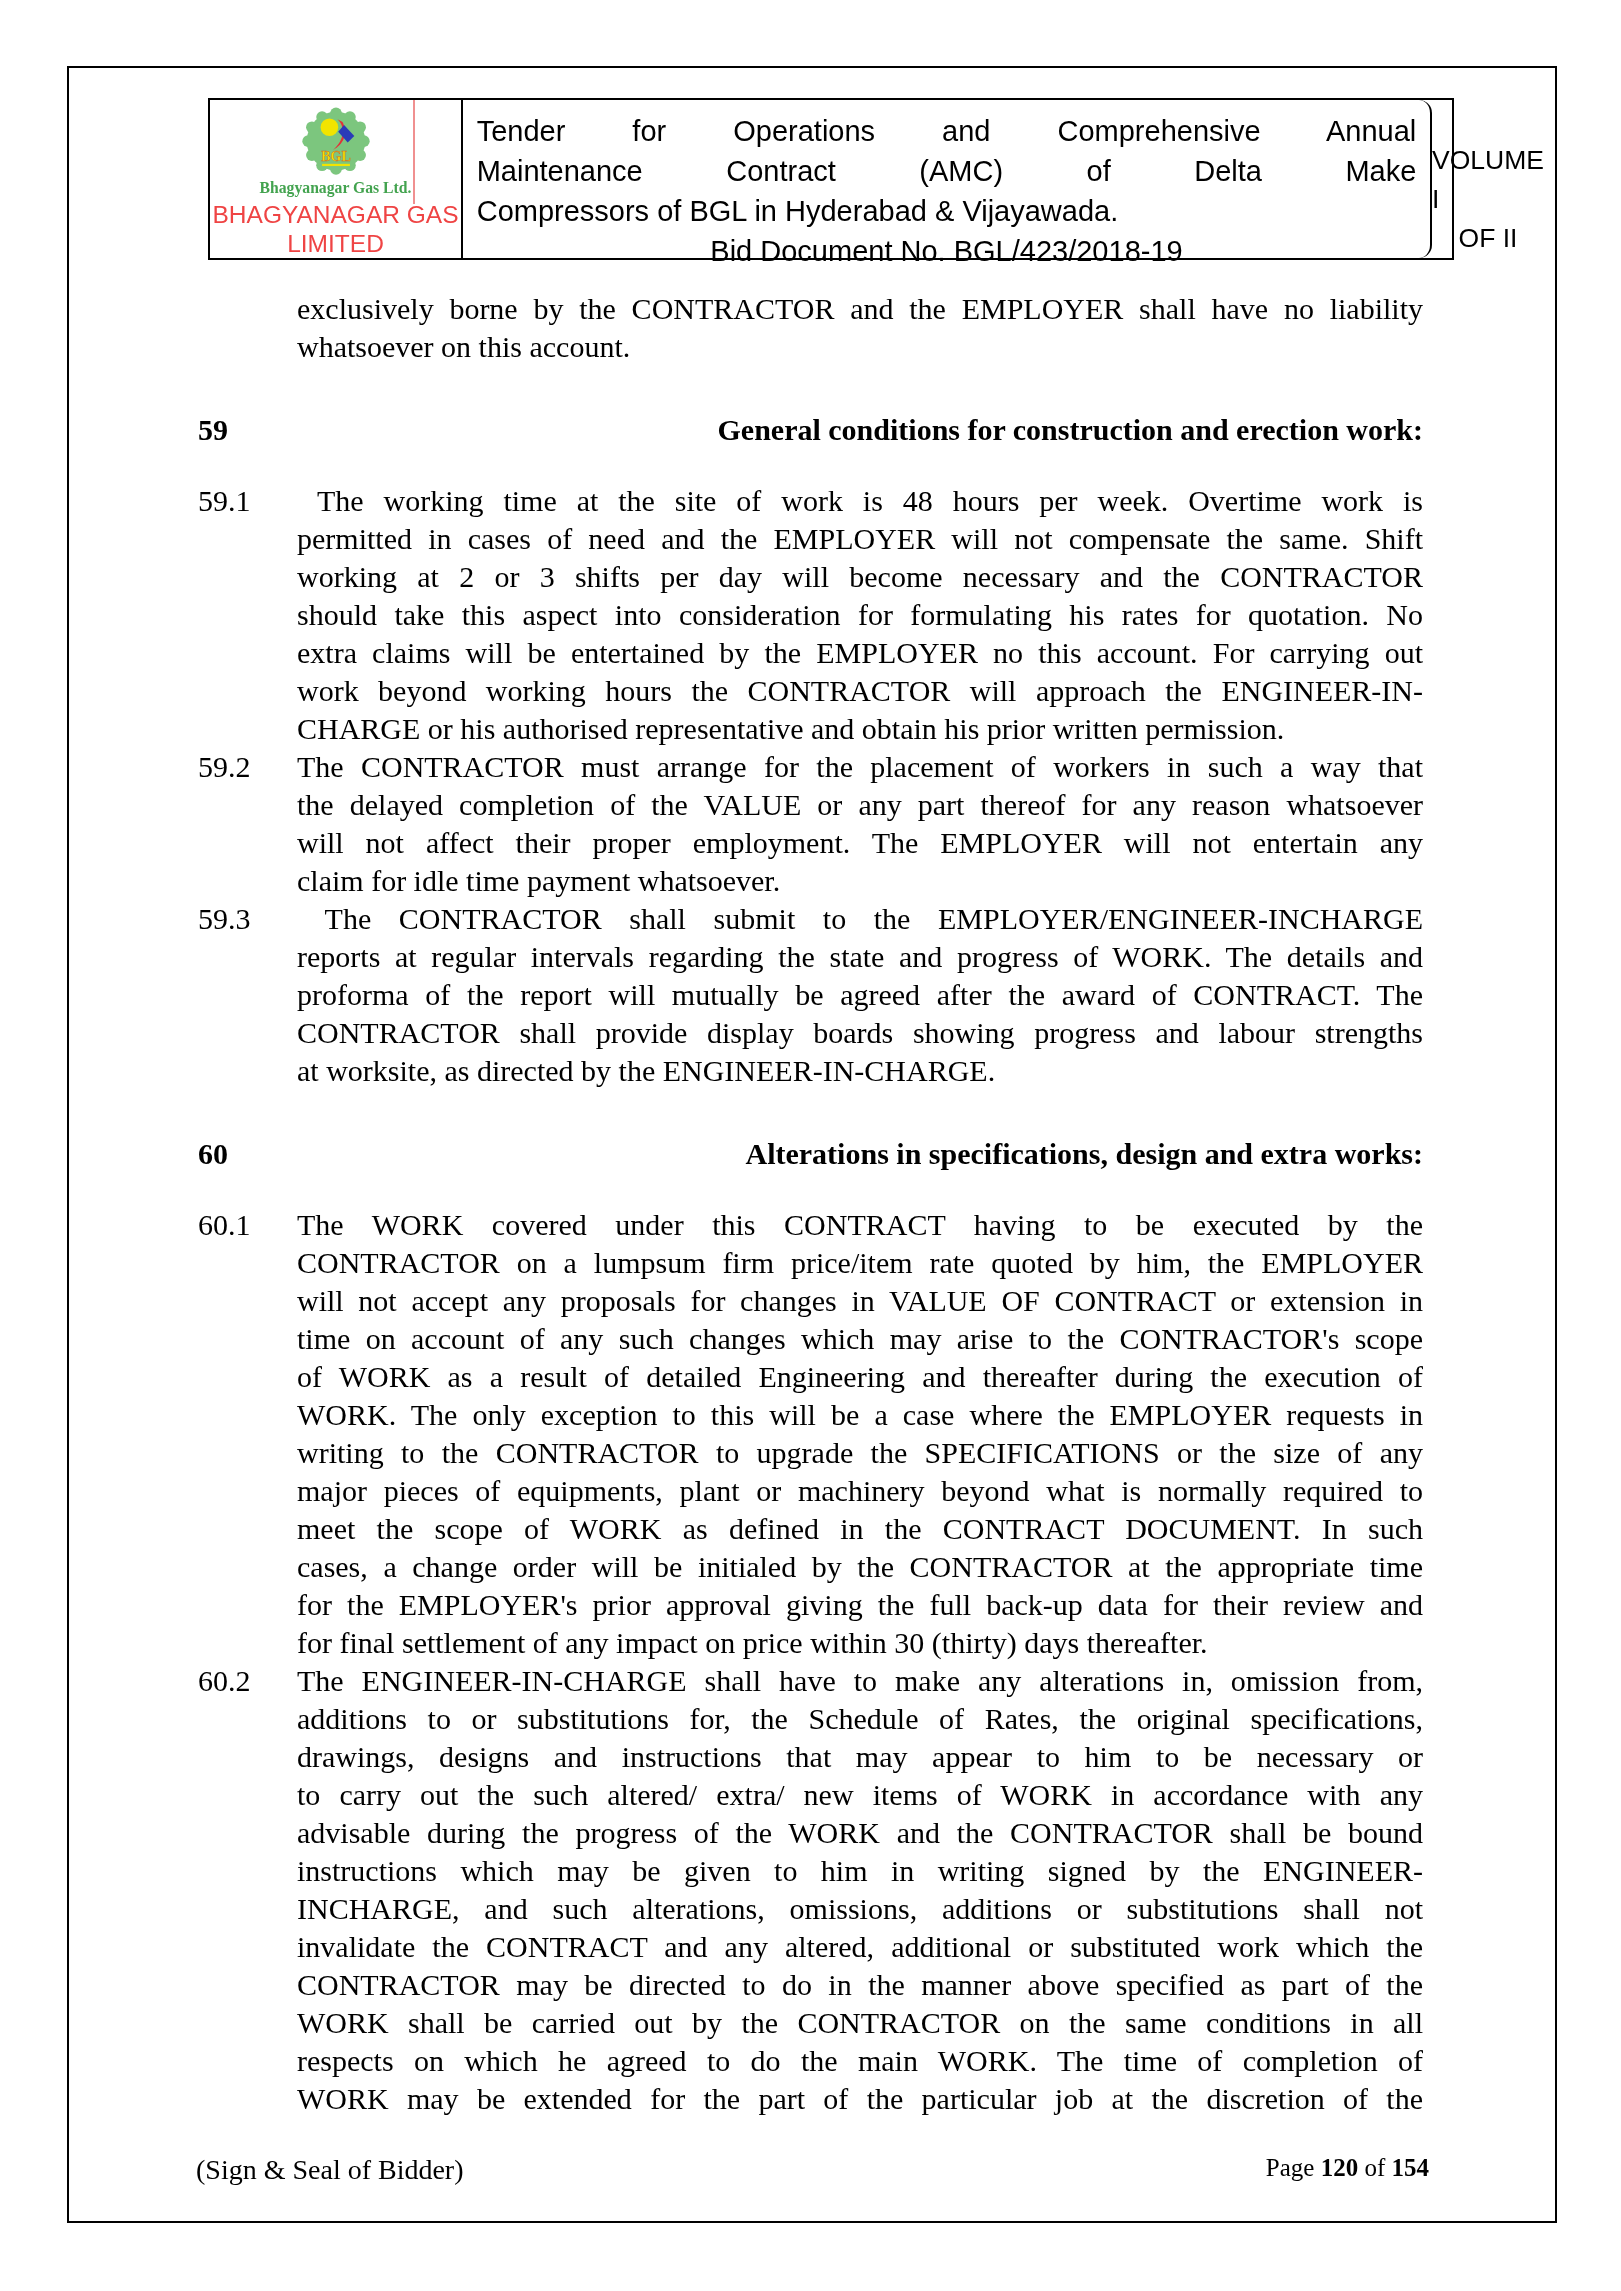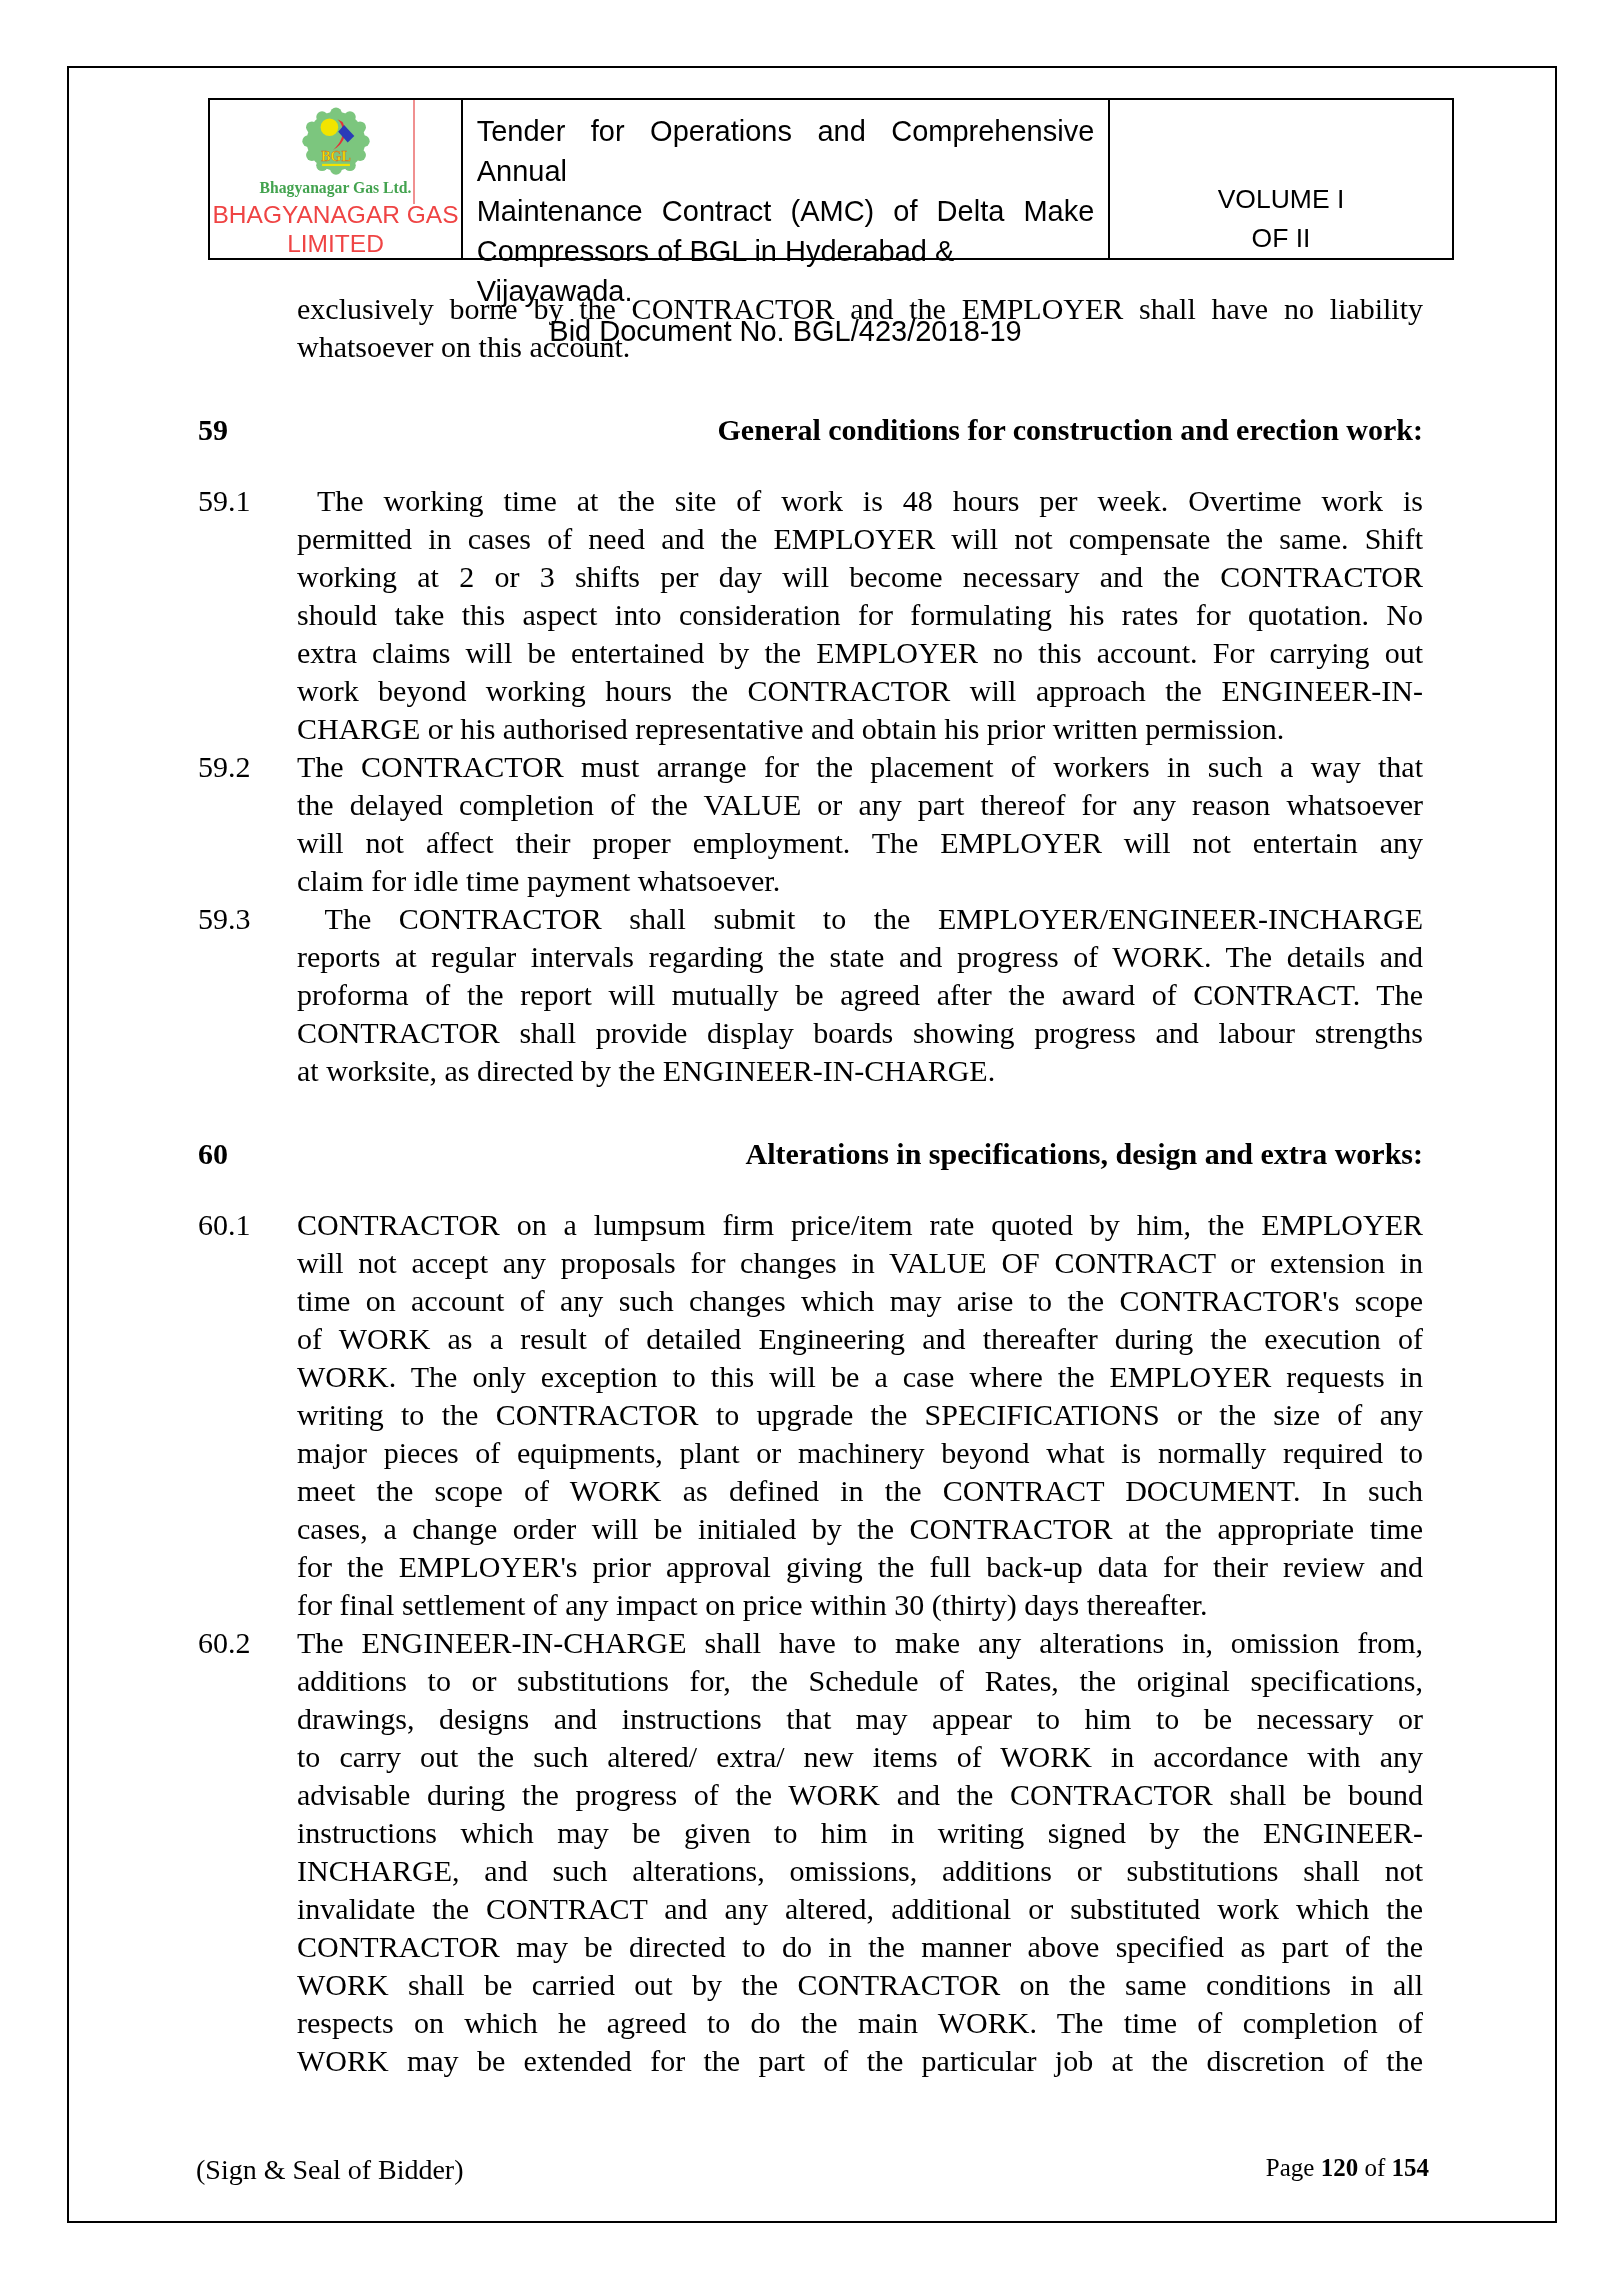--- a/index.html
+++ b/index.html
@@ -14,22 +14,22 @@
   .header-table{position:absolute;left:208px;top:98px;width:1246px;height:162px;
                 border:2px solid #000;box-sizing:border-box;display:flex;
                 font-family:"Liberation Sans", sans-serif;background:#fff;}
   .cell{box-sizing:border-box;}
   .cell-logo{width:253px;flex:none;border-right:2px solid #000;position:relative;
              display:flex;flex-direction:column;align-items:center;padding-top:5.9px;}
   .red-line{position:absolute;left:203px;top:0;width:2px;height:104px;}
   .logo-svg{width:94px;height:82px;display:block;}
   .logo-caption{font-size:15.7px;font-weight:bold;font-family:"Liberation Serif",serif;margin-top:0px;}
   .company-name{font-size:24.5px;line-height:29px;text-align:center;margin-top:2.9px;color:#ef4444;}
-  .cell-title{width:647px;flex:none;border-right:2px solid #000;padding:10.8px 13.7px 5.9px 13.7px;
-              font-size:29px;line-height:40px;}
+  .cell-title{width:969px;flex:none;border-right:2px solid #000;padding:10.8px 13.7px 5.9px 13.7px;
+              font-size:29px;line-height:40px;border-radius:13px;}
   .t-line{text-align:left;}
   .t-line.j{text-align:justify;text-align-last:justify;}
   .t-line.c{text-align:center;}
   .cell-volume{flex:1;display:flex;flex-direction:column;justify-content:flex-end;align-items:center;
                font-size:26.5px;line-height:39px;}
 
   
   .content{position:absolute;left:198px;top:290px;width:1225px;}
   .row{display:flex;align-items:flex-start;}
   .num{width:99px;flex:none;font-size:30px;line-height:38px;}
@@ -139,20 +139,21 @@
           <div class="line last">at worksite, as directed by the ENGINEER-IN-CHARGE.</div>
         </div>
       </div>
       <div class="row heading">
         <div class="num">60</div>
         <div class="txt">Alterations in specifications, design and extra works:</div>
       </div>
       <div class="row">
         <div class="num">60.1</div>
         <div class="txt">
+          <div class="line">The WORK covered under this CONTRACT having to be executed by the</div>
           <div class="line">CONTRACTOR on a lumpsum firm price/item rate quoted by him, the EMPLOYER</div>
           <div class="line">will not accept any proposals for changes in VALUE OF CONTRACT or extension in</div>
           <div class="line">time on account of any such changes which may arise to the CONTRACTOR's scope</div>
           <div class="line">of WORK as a result of detailed Engineering and thereafter during the execution of</div>
           <div class="line">WORK. The only exception to this will be a case where the EMPLOYER requests in</div>
           <div class="line">writing to the CONTRACTOR to upgrade the SPECIFICATIONS or the size of any</div>
           <div class="line">major pieces of equipments, plant or machinery beyond what is normally required to</div>
           <div class="line">meet the scope of WORK as defined in the CONTRACT DOCUMENT. In such</div>
           <div class="line">cases, a change order will be initialed by the CONTRACTOR at the appropriate time</div>
           <div class="line">for the EMPLOYER's prior approval giving the full back-up data for their review and</div>

